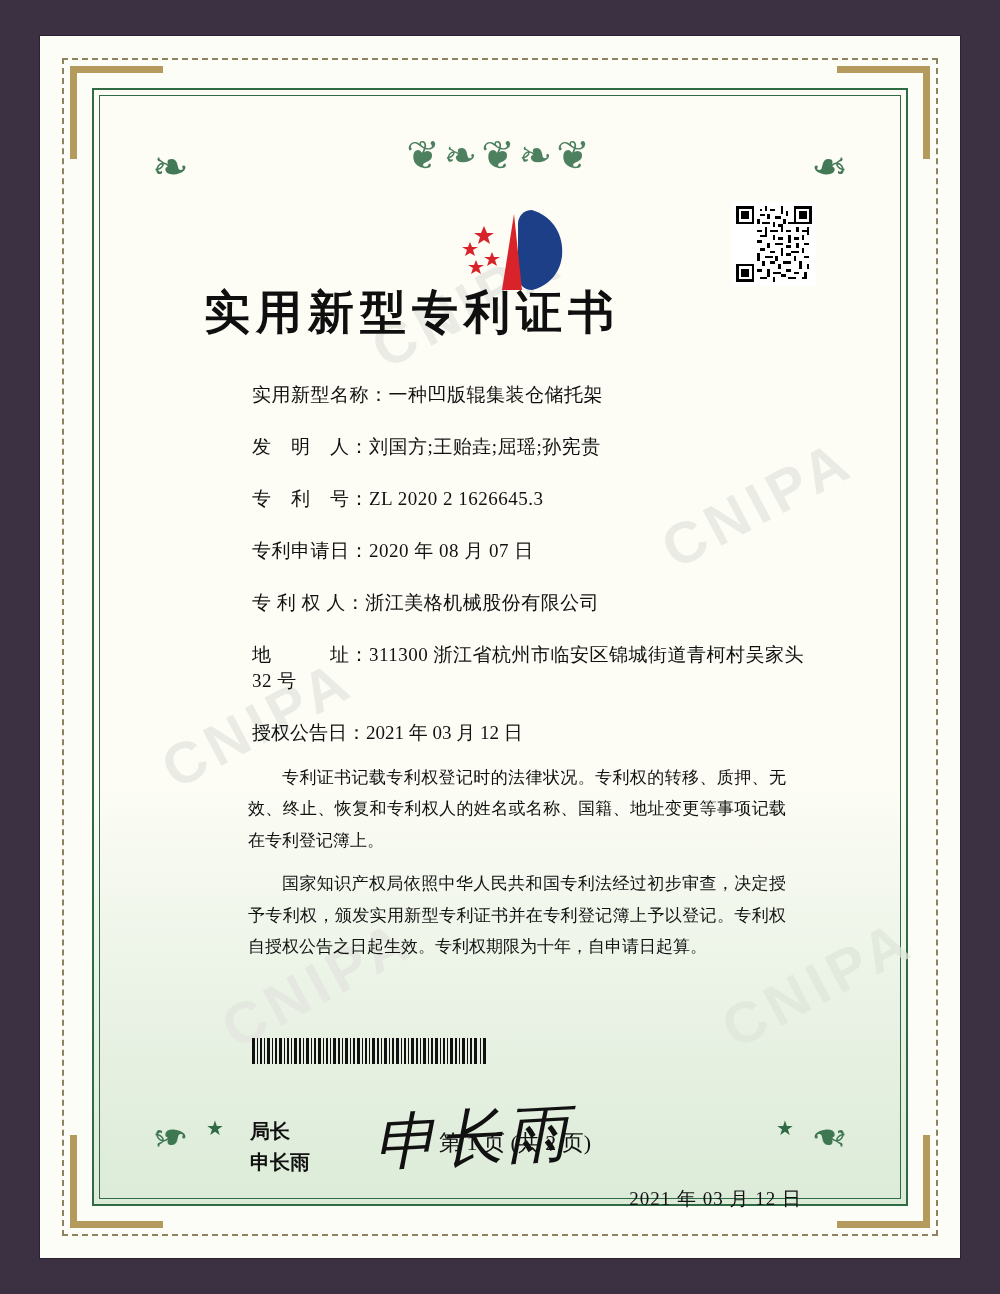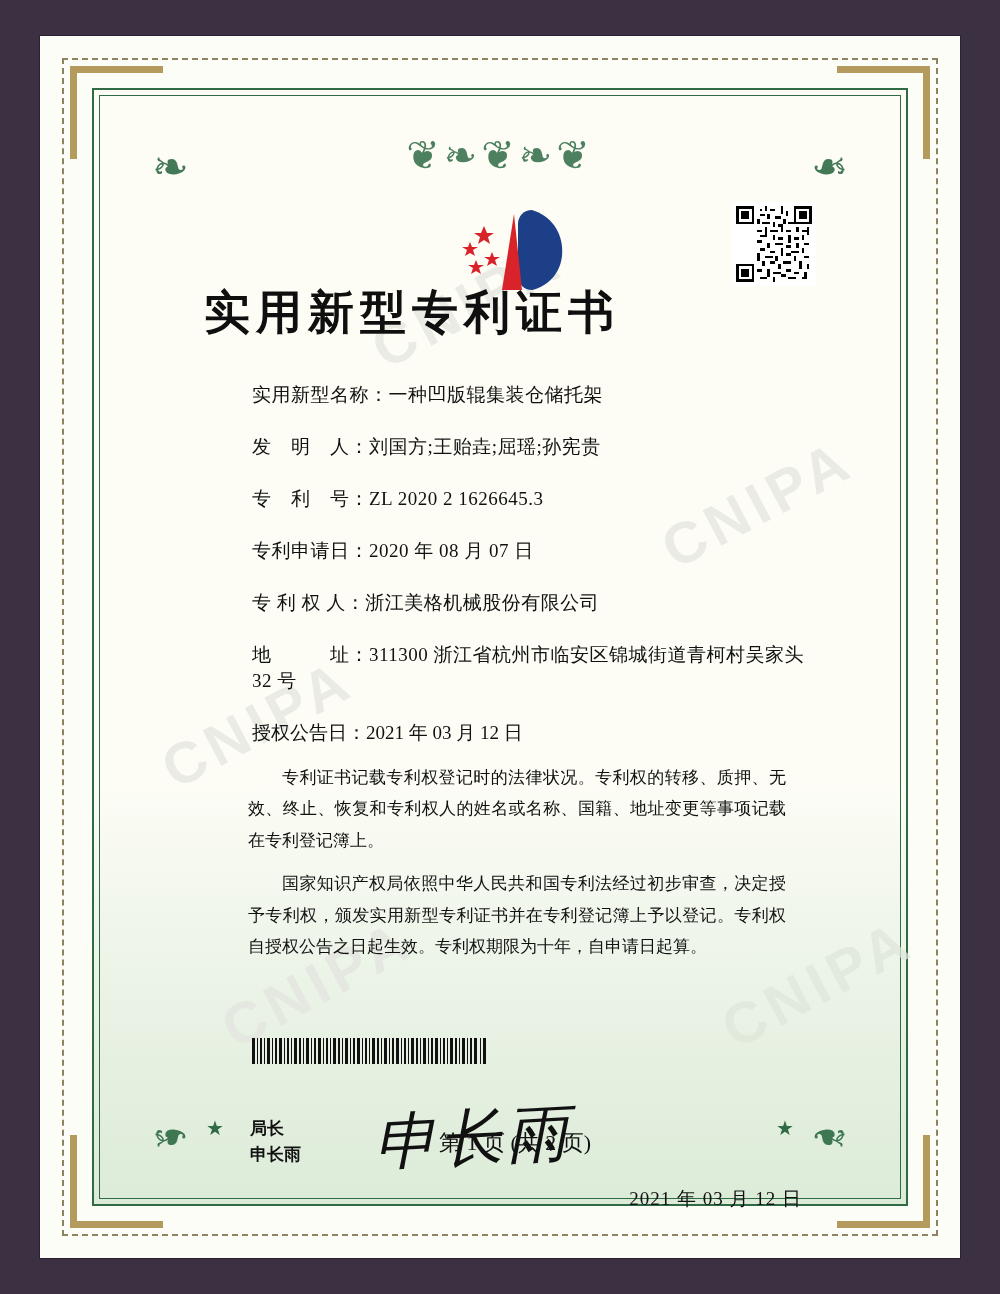--- a/index.html
+++ b/index.html
@@ -84,21 +84,21 @@
   .field .val{}
   .row2{font-size:19px;color:#111;margin:0 0 16px 48px;display:flex;}
   .row2 .c1{width:290px;}
   .para{
     font-size:17px;color:#111;line-height:1.85;margin:12px 40px 0 44px;
     text-align:justify;text-indent:2em;
   }
 
   .barcode{position:absolute;left:48px;top:852px;width:238px;height:26px;}
 
-  .sign-block{position:absolute;left:46px;top:930px;font-size:17px;color:#111;line-height:1.55;font-weight:bold;}
+  .sign-block{position:absolute;left:46px;top:930px;font-size:20px;color:#111;line-height:1.55;font-weight:bold;}
   .signature{
     position:absolute;left:170px;top:910px;font-size:62px;color:#111;
     font-family:"Liberation Serif",serif;font-style:italic;letter-spacing:4px;
     transform:rotate(-3deg);
   }
   .sign-date{position:absolute;right:24px;top:1000px;font-size:19px;color:#111;letter-spacing:1px;}
   .page-no{position:absolute;left:0;right:0;bottom:-14px;text-align:center;font-size:22px;color:#111;}
 </style>
 </head>
 <body>

